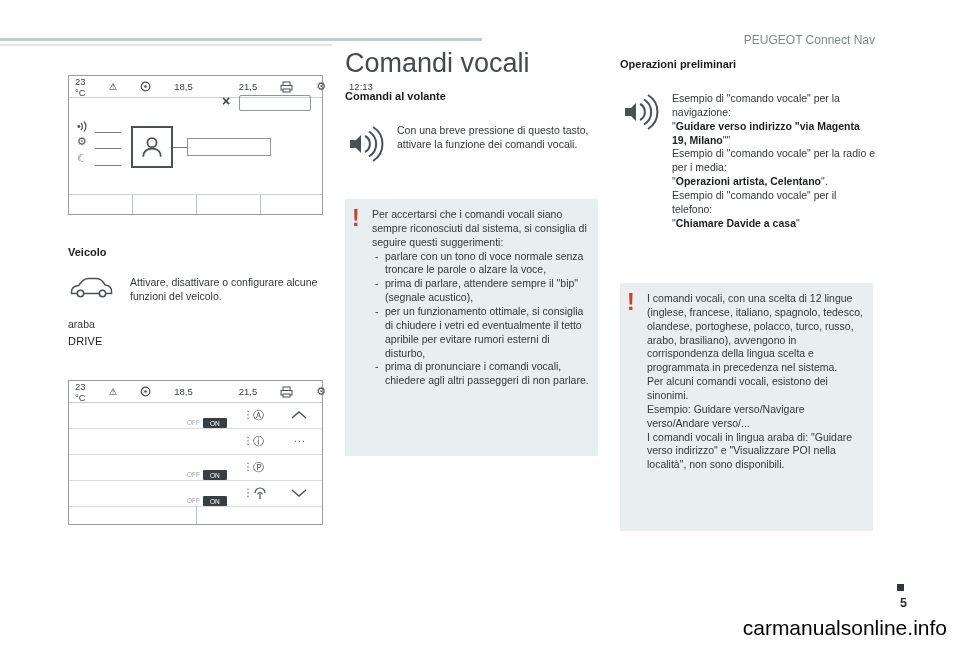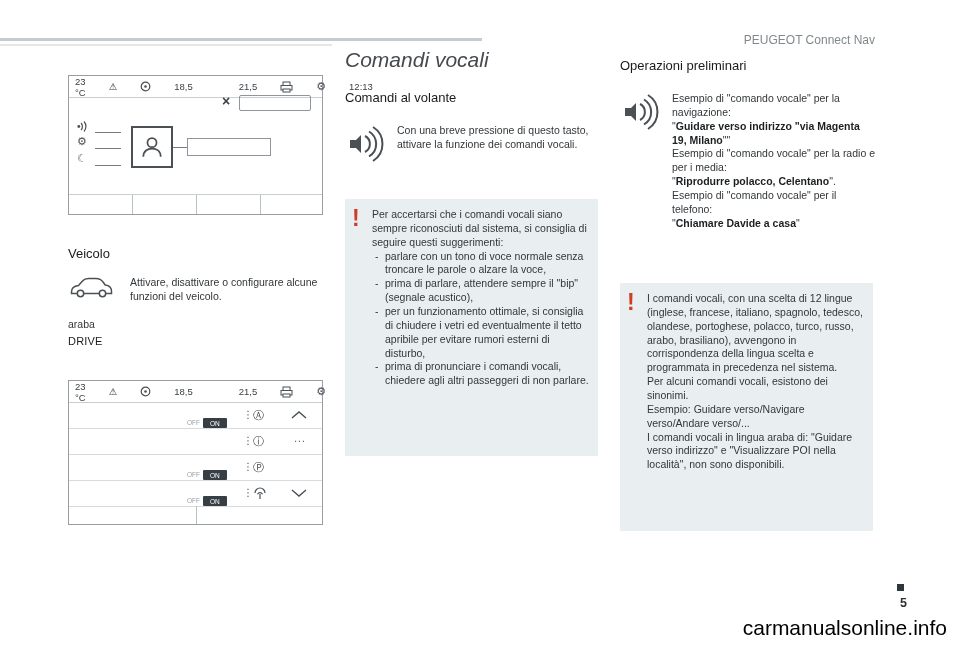--- a/index.html
+++ b/index.html
@@ -5,22 +5,22 @@
   * { margin:0; padding:0; box-sizing:border-box; }
   html,body { width:960px; height:649px; background:#fff; overflow:hidden;
     font-family:"Liberation Sans", sans-serif; color:#3a3e41; }
   .page { position:absolute; inset:0; width:960px; height:649px; background:#fff; }
 
   .decor1 { position:absolute; left:0; top:38px; width:482px; height:3px; background:#c5cbce; }
   .decor2 { position:absolute; left:0; top:44px; width:332px; height:2px; background:#e3e7e9; }
   .chap-header { position:absolute; top:33px; right:85px; font-size:12px; color:#82888c; }
 
   .block { position:absolute; }
-  h1.title-main { font-size:21px; font-weight:400; color:#45494d;font-style:italic; }
-  h2.sec { font-size:13px; font-weight:400; color:#191b1d; }
+  h1.title-main { font-size:27px; font-weight:400; color:#45494d; }
+  h2.sec { font-size:11px; font-weight:700; color:#191b1d; }
   p.body, .wtext, .rich { font-size:10.5px; line-height:1.32; color:#33373a; }
 
   .sec-veicolo { left:68px; top:246px; }
   .car-row { left:68px; top:276px; width:252px; display:flex; gap:16px; }
   .car-row p { flex:1; }
   .oppure { left:68px; top:318px; font-size:10.5px; color:#33373a; }
   .drive  { left:68px; top:335px; font-size:11px; font-weight:400; color:#191b1d; letter-spacing:.2px; }
 
   .title-pos   { left:345px; top:48px; }
   .sec-volante { left:345px; top:90px; }
@@ -268,21 +268,21 @@
         <polygon points="5,16 11,16 11,24 5,24" fill="#4b5054"></polygon>
         <polygon points="11,16 16,11 16,29 11,24" fill="#4b5054"></polygon>
         <path d="M20 12 A9 9 0 0 1 20 28" fill="none" stroke="#4b5054" stroke-width="2"></path>
         <path d="M24 7.5 A14.5 14.5 0 0 1 24 32.5" fill="none" stroke="#4b5054" stroke-width="2"></path>
         <path d="M28 3 A20 20 0 0 1 28 37" fill="none" stroke="#4b5054" stroke-width="2"></path>
       </svg>
     <div class="rich">
         <div class="rp"><span>Esempio di "comando vocale" per la navigazione:</span></div>
         <div class="rp"><span>"</span><span class="b">Guidare verso indirizzo "via Magenta 19, Milano</span><span>""</span></div>
         <div class="rp"><span>Esempio di "comando vocale" per la radio e per i media:</span></div>
-        <div class="rp"><span>"</span><span class="b">Riprodurre polacco, Celentano</span><span>".</span></div>
+        <div class="rp"><span>"</span><span class="b">Operazioni artista, Celentano</span><span>".</span></div>
         <div class="rp"><span>Esempio di "comando vocale" per il telefono:</span></div>
         <div class="rp"><span>"</span><span class="b">Chiamare Davide a casa</span><span>"</span></div>
       </div>
   </div>
   <div class="warnbox warn2">
     <span class="bang">!</span>
     <div class="wtext">
         <div>I comandi vocali, con una scelta di 12 lingue (inglese, francese, italiano, spagnolo, tedesco, olandese, portoghese, polacco, turco, russo, arabo, brasiliano), avvengono in corrispondenza della lingua scelta e programmata in precedenza nel sistema.</div>
         <div>Per alcuni comandi vocali, esistono dei sinonimi.</div>
         <div>Esempio: Guidare verso/Navigare verso/Andare verso/...</div>

